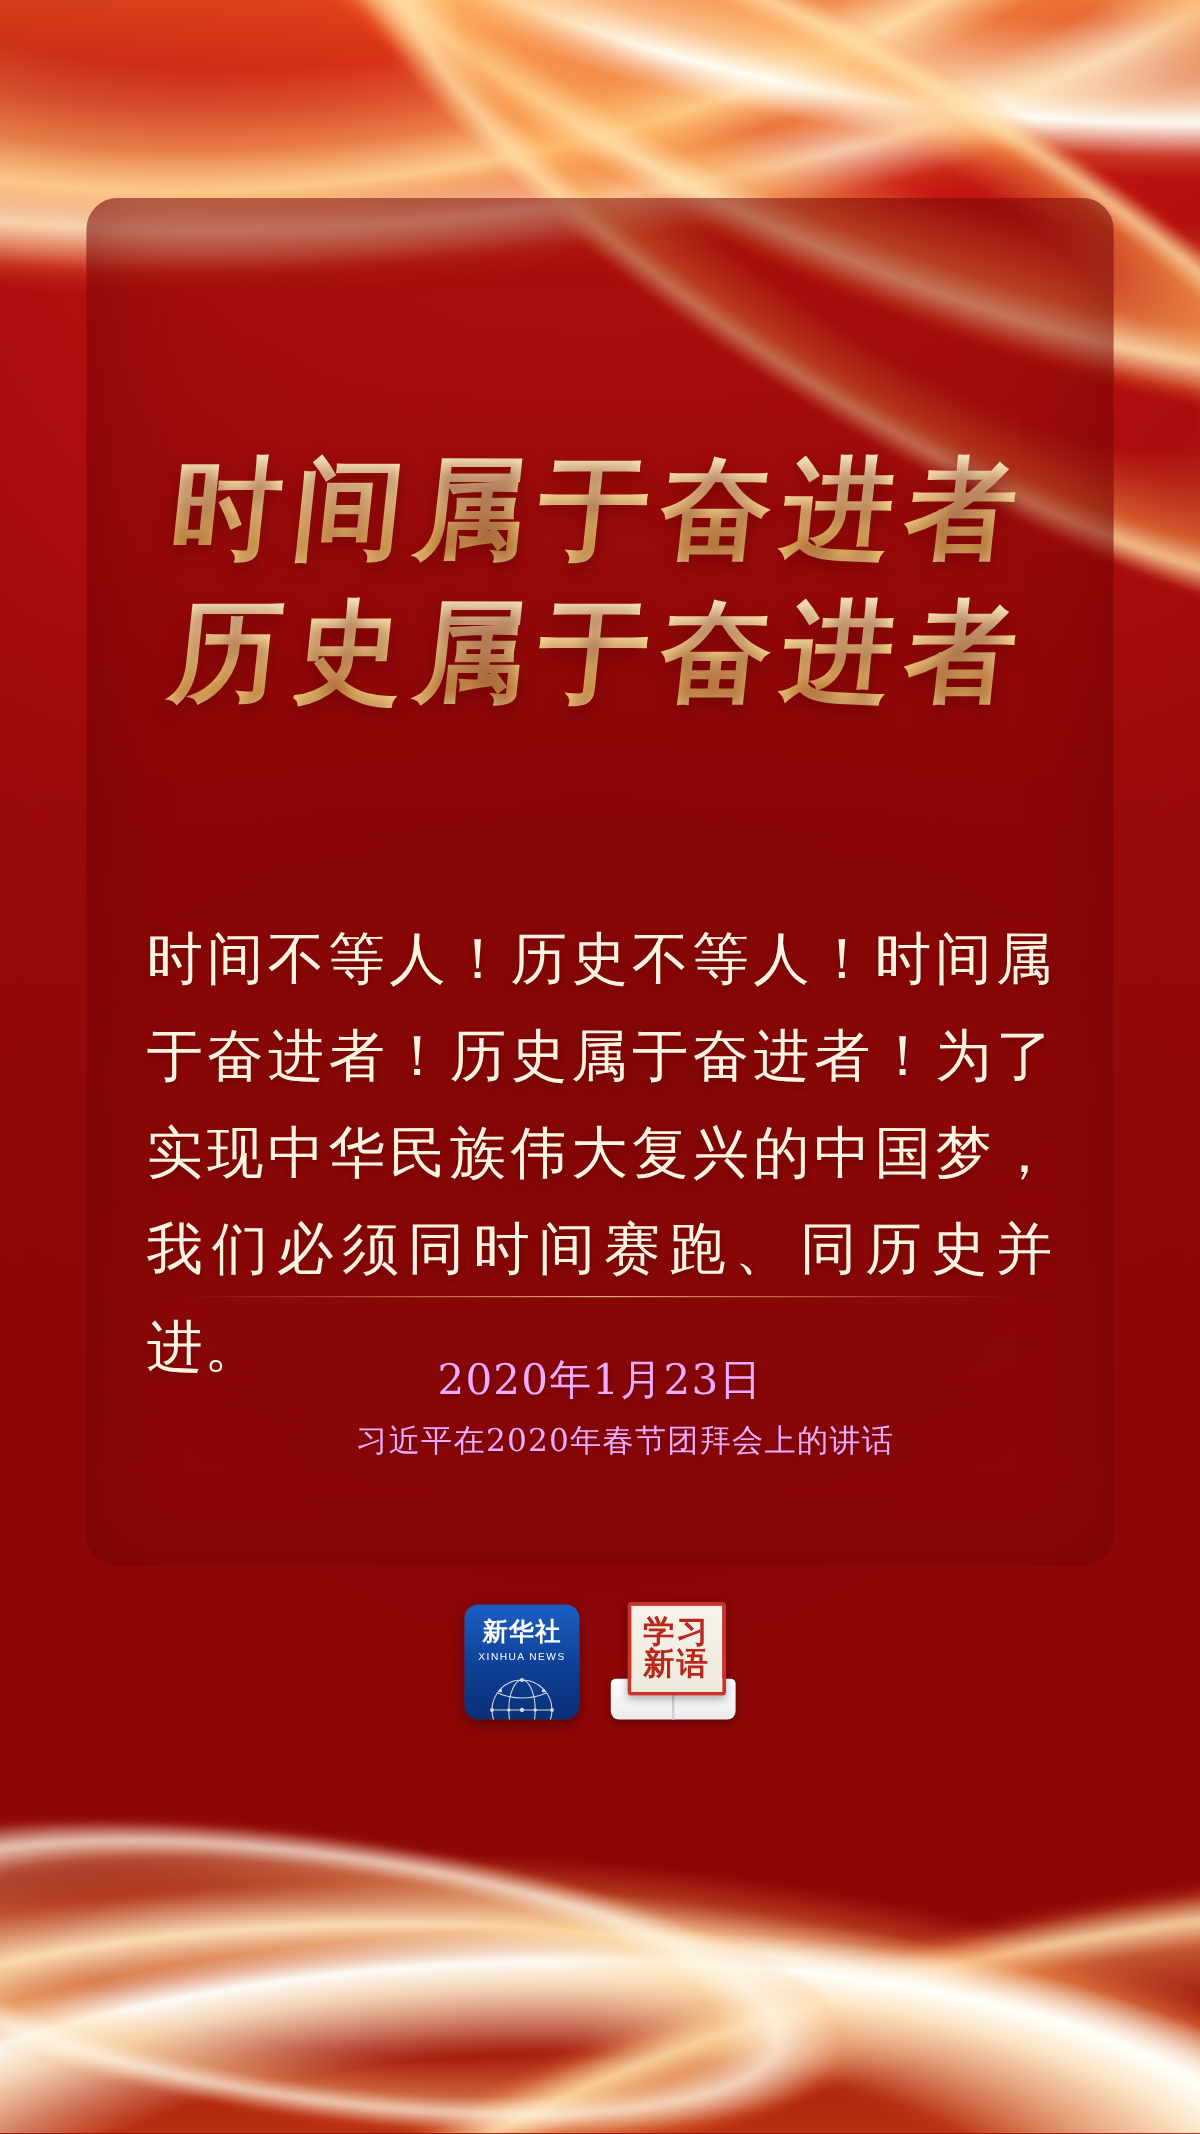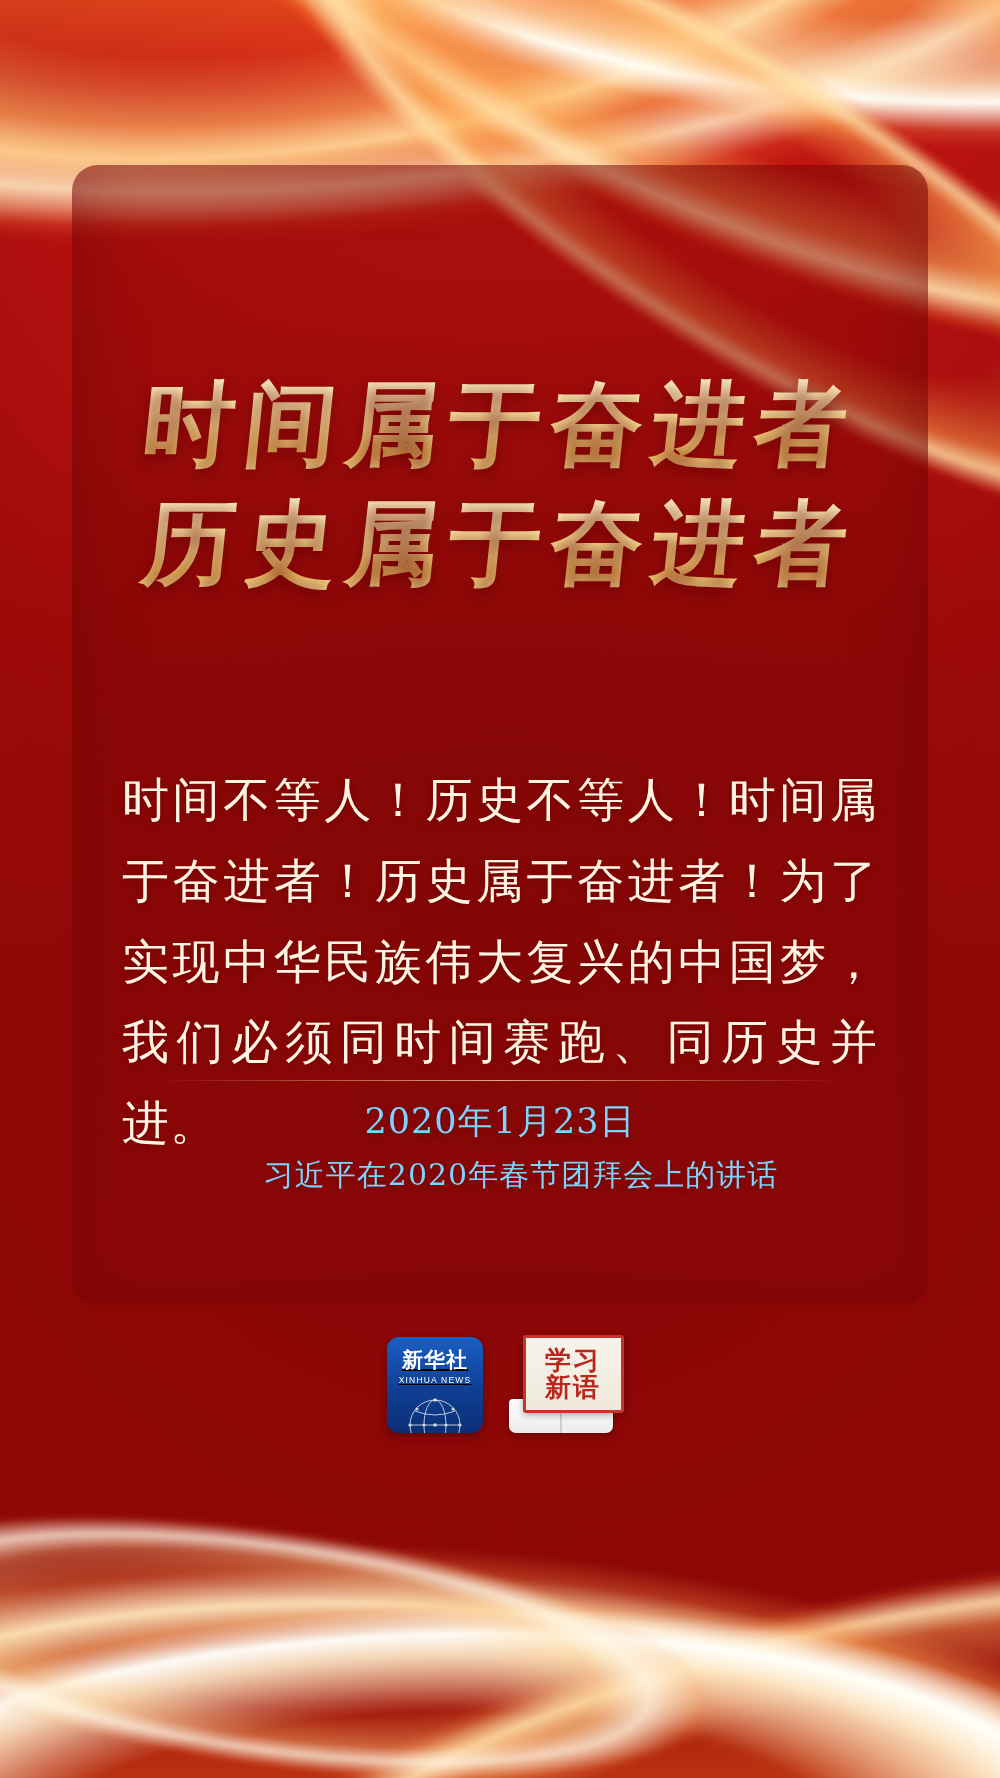--- a/index.html
+++ b/index.html
@@ -186,49 +186,48 @@
     right: 155px;
     top: 1080px;
     height: 1px;
     background: linear-gradient(90deg, rgba(255,220,160,0) 0%, rgba(255,225,170,0.75) 50%, rgba(255,220,160,0) 100%);
   }
 
   
   .source {
     position: absolute;
     left: 0; right: 0;
-    top: 1095px;
+    top: 1125px;
     text-align: center;
     font-family: "DejaVu Serif", "Liberation Serif", serif;
-    color: #7dd3fc;
+    color: #f0abfc;
     text-shadow: 0 2px 6px rgba(80,0,0,0.5);
   }
   .source .date {
     font-size: 35px;
     line-height: 1.5;
     letter-spacing: 1px;
   }
   .source .speech {
-    font-size: 30px;
+    font-size: 26px;
     line-height: 1.5;
     letter-spacing: 1px;
     margin-top: 4px;
     margin-left: 42px;
   }
 
   
   .logos {
     position: absolute;
     left: 0; right: 0;
     top: 1335px;
     display: flex;
     justify-content: center;
     align-items: center;
     gap: 26px;
-    text-decoration: underline;
   }
   .logo-xinhua {
     width: 96px;
     height: 96px;
     border-radius: 12px;
     background: linear-gradient(180deg, #1a5fc4 0%, #0f3f94 55%, #0b2f76 100%);
     position: relative;
     display: flex;
     flex-direction: column;
     align-items: center;
@@ -293,24 +292,23 @@
     position: absolute;
     top: 0;
     left: 14px;
     width: 76px;
     height: 72px;
     background: linear-gradient(180deg, #f6f3ea 0%, #efe9dc 100%);
     border: 3px solid #c8342a;
     border-radius: 3px;
     display: flex;
     flex-direction: column;
-    align-items: flex-start;
+    align-items: center;
     justify-content: center;
     box-shadow: 0 2px 7px rgba(0,0,0,0.3);
-    padding-left: 19px;
   }
   .logo-xuexi .seal span {
     font-family: "DejaVu Serif", "Liberation Serif", serif;
     font-weight: 700;
     color: #b9271d;
     font-size: 26px;
     line-height: 1.05;
     letter-spacing: 2px;
   }
 </style>

